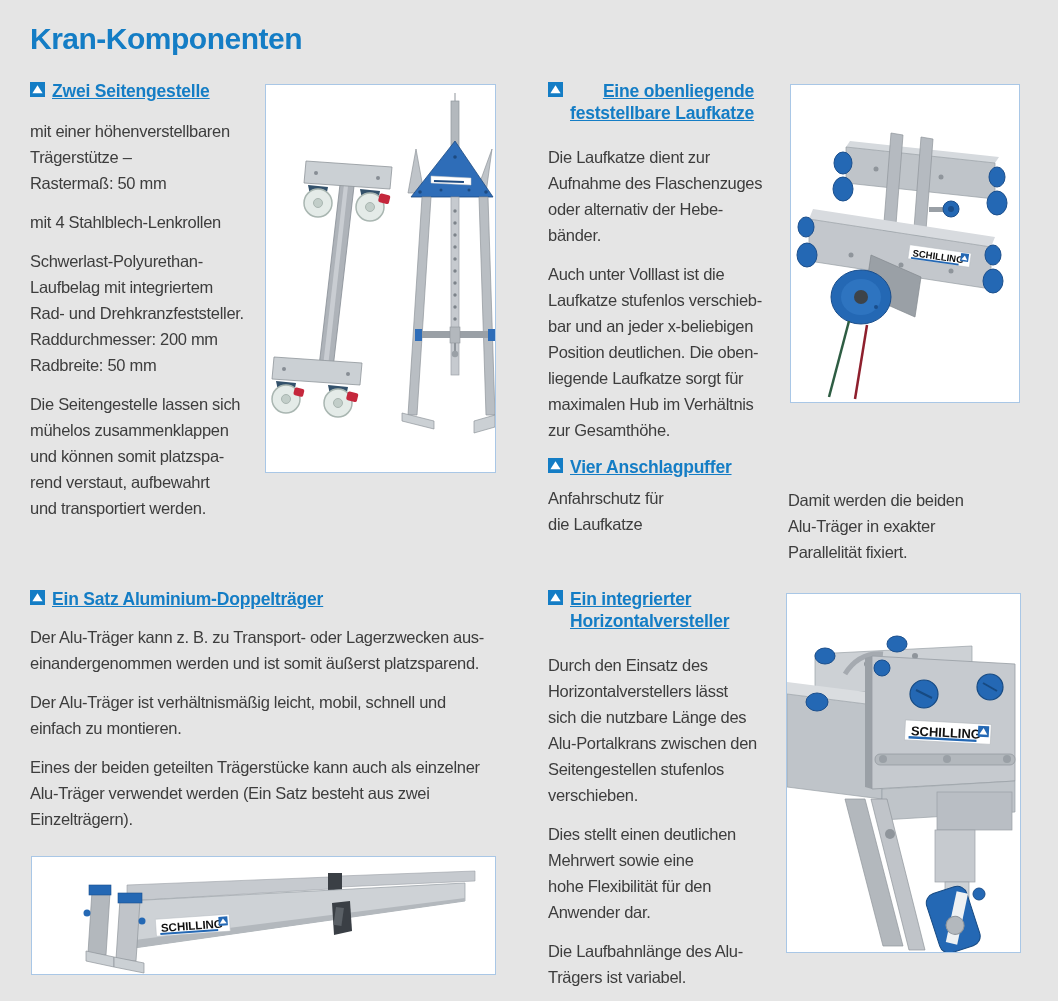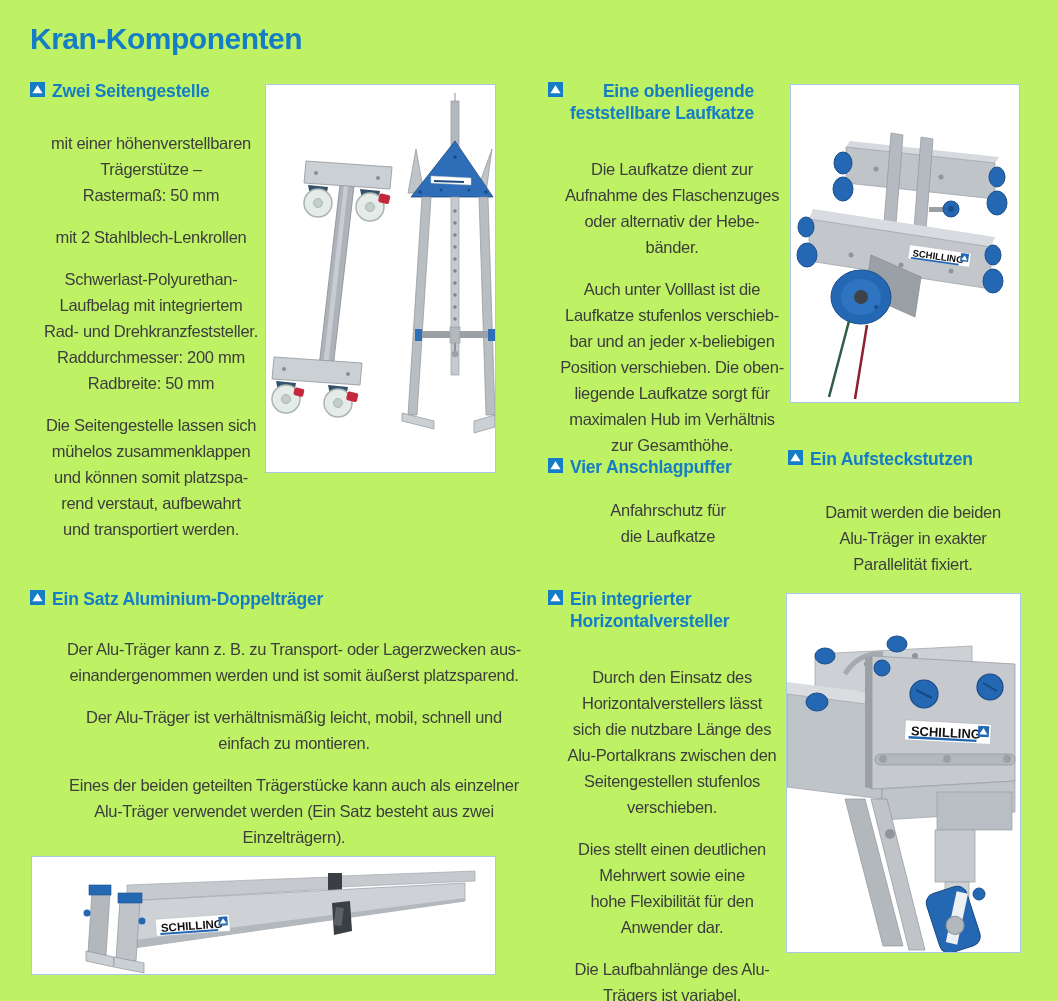--- a/index.html
+++ b/index.html
@@ -1,36 +1,36 @@
 <!DOCTYPE html>
 <html><head>
 <meta charset="utf-8">
 <style>
   * { margin:0; padding:0; box-sizing:border-box; }
   html,body { background:#ffffff; }
   .page {
-    position:relative; width:1058px; height:1001px; background:#bef264;
+    position:relative; width:1058px; height:1001px; background:#e5e5e5;
     font-family:"Liberation Sans", sans-serif; color:#3d3d3d; overflow:hidden;
   }
   .title {
     position:absolute; left:30px; top:22px;
     font-size:30px; font-weight:bold; color:#147dc5; letter-spacing:-0.5px;
   }
   .section { position:absolute; }
   .sec-heading {
     display:flex; align-items:flex-start; gap:7px;
     color:#147dc5; font-weight:bold; font-size:17.5px; line-height:22px;
     letter-spacing:-0.2px;
   }
-  .sec-heading .htext { white-space:pre-line; }
+  .sec-heading .htext { white-space:pre-line;text-decoration:underline; }
   .marker { flex:0 0 auto; margin-top:2px; display:block; }
   .body-copy { position:absolute; }
   .para {
     font-size:16.5px; line-height:26px; letter-spacing:-0.3px;
-    color:#3d3d3d; white-space:pre-line; margin:16px 0 13px 0;text-align:center;
+    color:#3d3d3d; white-space:pre-line; margin:4px 0 13px 0;
   }
   .imgbox {
     position:absolute; border:1px solid #a9c7e6; background:#ffffff; overflow:hidden;
   }
   .imgbox svg { display:block; }
   .logo-text {
     font-family:"Liberation Sans", sans-serif; font-weight:bold; fill:#111111;
   }
 </style>
 </head>
@@ -46,21 +46,21 @@
         <rect x="0" y="0" width="15" height="15" fill="#147dc5"></rect>
         <polygon points="7.5,3.2 12.6,11.2 2.4,11.2" fill="#ffffff"></polygon>
       </svg>
       <span class="htext">Zwei Seitengestelle</span>
     </div>
   </div>
   <div class="body-copy" style="left:30px; top:114px; width:242px;">
     <p class="para">mit einer höhenverstellbaren
 Trägerstütze –
 Rastermaß: 50 mm</p>
-    <p class="para">mit 2 Stahlblech-Lenkrollen</p>
+    <p class="para">mit 4 Stahlblech-Lenkrollen</p>
     <p class="para">Schwerlast-Polyurethan-
 Laufbelag mit integriertem
 Rad- und Drehkranzfeststeller.
 Raddurchmesser: 200 mm
 Radbreite: 50 mm</p>
     <p class="para">Die Seitengestelle lassen sich
 mühelos zusammenklappen
 und können somit platzspa-
 rend verstaut, aufbewahrt
 und transportiert werden.</p>
@@ -151,21 +151,21 @@
     </div>
   </div>
   <div class="body-copy" style="left:548px; top:140px; width:248px;">
     <p class="para">Die Laufkatze dient zur
 Aufnahme des Flaschenzuges
 oder alternativ der Hebe-
 bänder.</p>
     <p class="para">Auch unter Volllast ist die
 Laufkatze stufenlos verschieb-
 bar und an jeder x-beliebigen
-Position verschieben. Die oben-
+Position deutlichen. Die oben-
 liegende Laufkatze sorgt für
 maximalen Hub im Verhältnis
 zur Gesamthöhe.</p>
   </div>
 
   <div class="imgbox" style="left:790px; top:84px; width:230px; height:319px;">
     <svg width="228" height="317" viewBox="0 0 228 317">
 
       <polygon points="55,62 204,78 208,72 59,56" fill="#d6dade"></polygon>
       <polygon points="55,62 204,78 204,114 55,98" fill="#bfc4c9" stroke="#979da3" stroke-width="0.7"></polygon>
@@ -219,29 +219,20 @@
         <polygon points="7.5,3.2 12.6,11.2 2.4,11.2" fill="#ffffff"></polygon>
       </svg>
       <span class="htext">Vier Anschlagpuffer</span>
     </div>
   </div>
   <div class="body-copy" style="left:548px; top:481px; width:240px;">
     <p class="para">Anfahrschutz für
 die Laufkatze</p>
   </div>
 
-  <div class="section" style="left:788px; top:448px; width:240px;">
-    <div class="sec-heading">
-      <svg class="marker" width="15" height="15" viewBox="0 0 15 15">
-        <rect x="0" y="0" width="15" height="15" fill="#147dc5"></rect>
-        <polygon points="7.5,3.2 12.6,11.2 2.4,11.2" fill="#ffffff"></polygon>
-      </svg>
-      <span class="htext">Ein Aufsteckstutzen</span>
-    </div>
-  </div>
   <div class="body-copy" style="left:788px; top:483px; width:250px;">
     <p class="para">Damit werden die beiden
 Alu-Träger in exakter
 Parallelität fixiert.</p>
   </div>
 
   <div class="section" style="left:30px; top:588px; width:520px;">
     <div class="sec-heading">
       <svg class="marker" width="15" height="15" viewBox="0 0 15 15">
         <rect x="0" y="0" width="15" height="15" fill="#147dc5"></rect>

